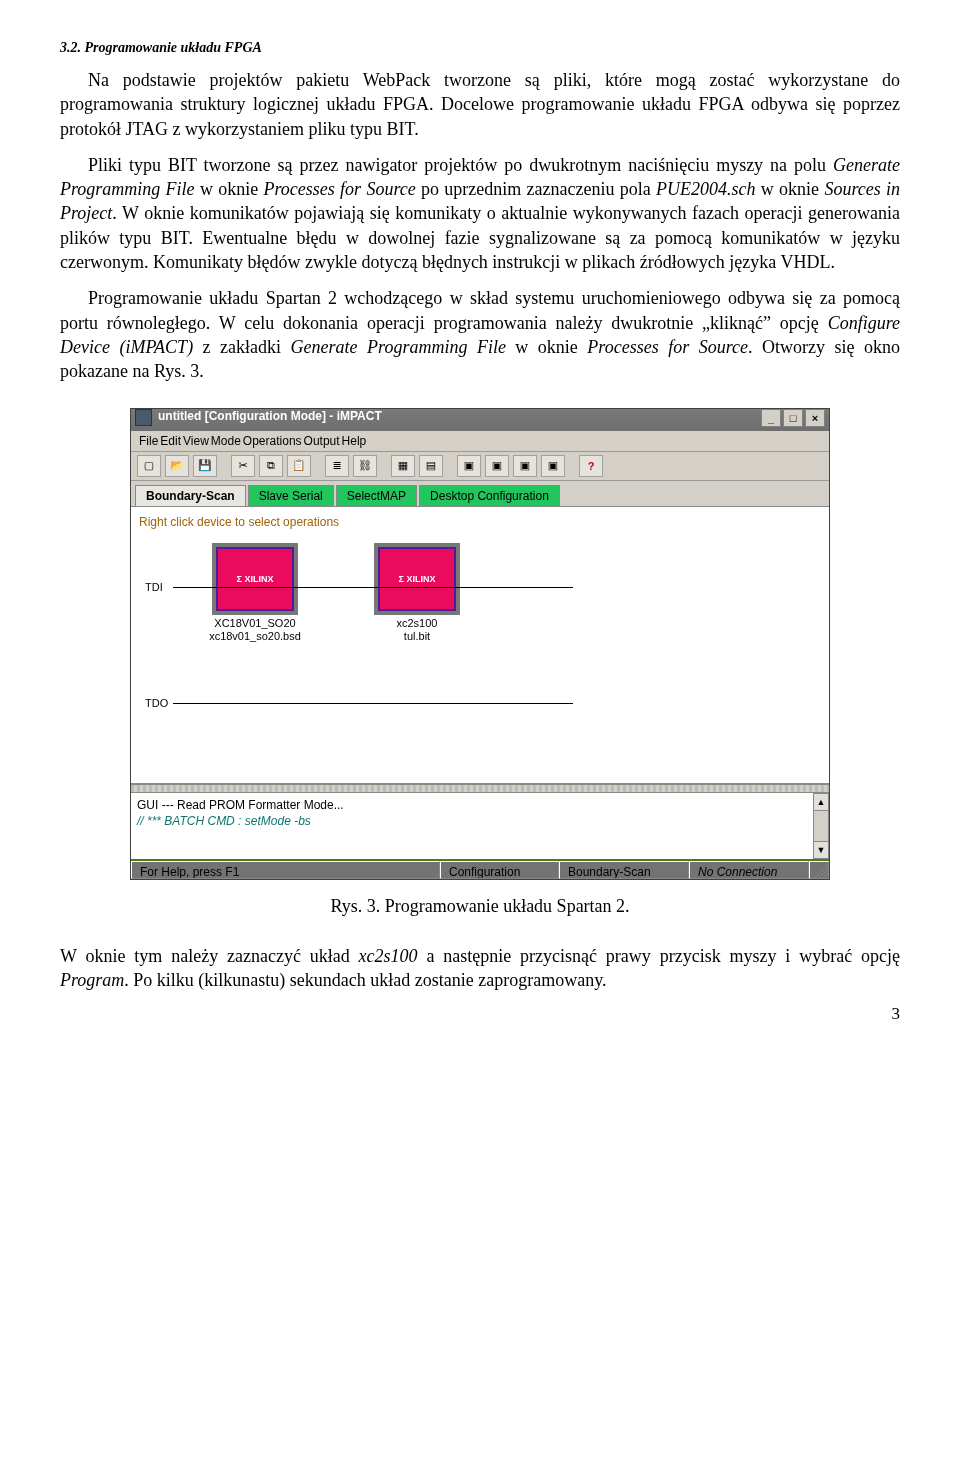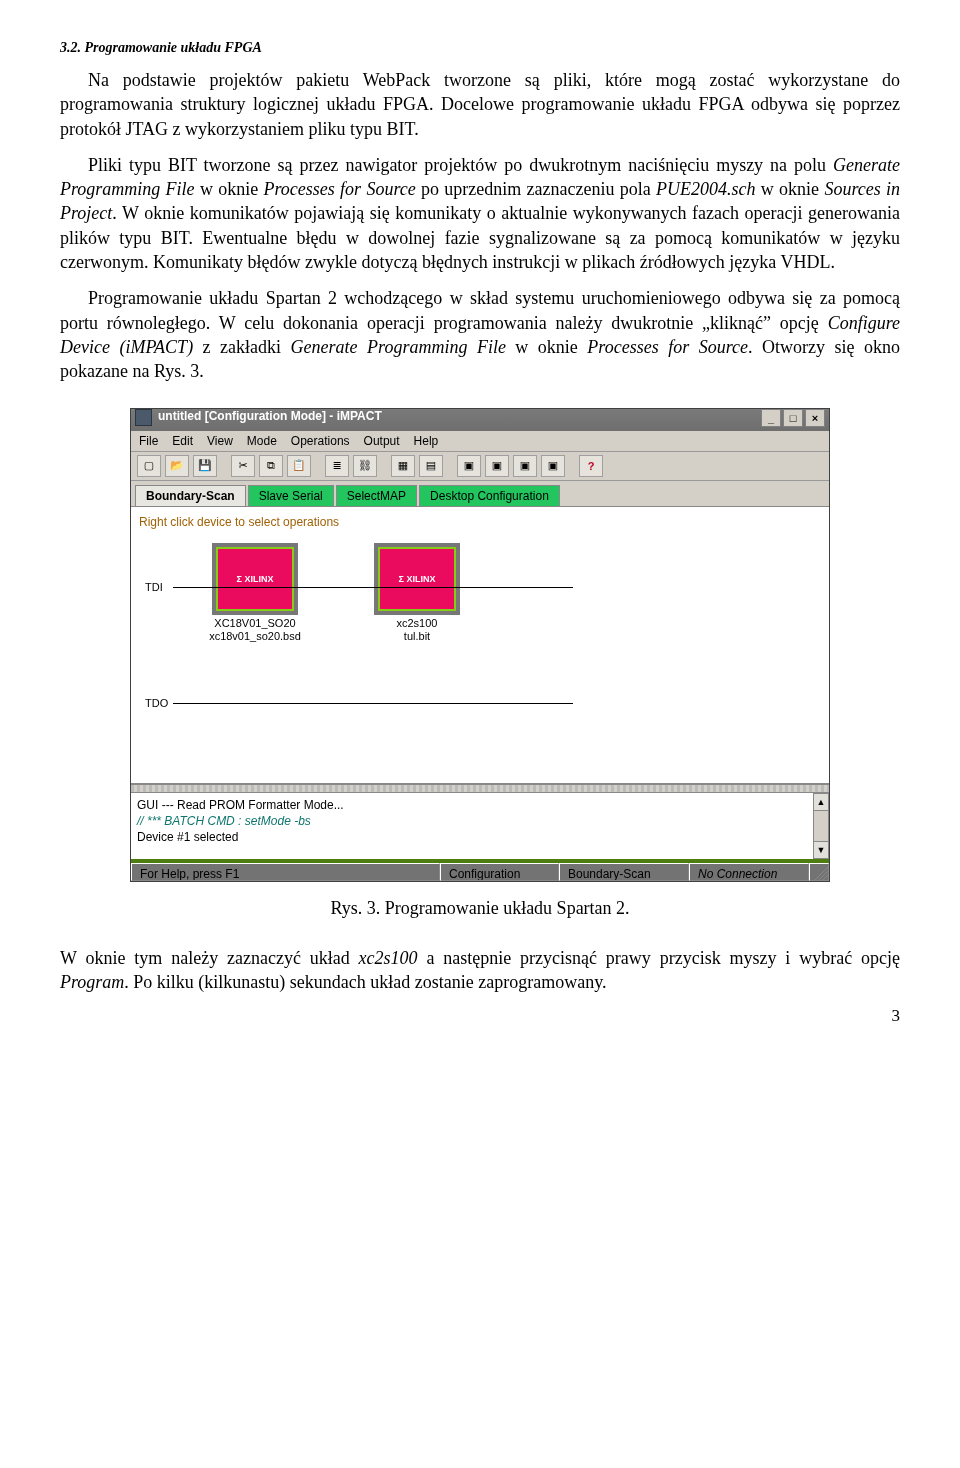--- a/index.html
+++ b/index.html
@@ -54,21 +54,21 @@
   .titlebar .ticon {
     width:15px;height:15px;background:#4a5a6a;border:1px solid #2b3541;margin-right:6px;
   }
   .titlebar .ttext { flex:1; font-weight:bold; }
   .winbtns { display:flex; gap:2px; }
   .winbtn {
     width:18px;height:16px;background:#d4d0c8;border:1px solid #808080;
     display:flex;align-items:center;justify-content:center;font-weight:bold;color:#000;
     font-size:11px;
   }
-  .menubar { display:flex; gap:14px; padding:3px 8px; background:#d4d0c8; border-bottom:1px solid #999; }
+  .menubar { display:flex; gap:2px; padding:3px 8px; background:#d4d0c8; border-bottom:1px solid #999; }
   .toolbar { display:flex; gap:4px; padding:3px 6px; background:#d4d0c8; border-bottom:1px solid #999; align-items:center;}
   .tbtn { width:22px;height:20px;border:1px solid #a0a0a0;background:#e6e3dd;display:flex;align-items:center;justify-content:center;font-size:11px;}
   .tsep { width:6px; }
   .tabbar { display:flex; padding:4px 4px 0 4px; background:#d4d0c8; border-bottom:1px solid #888;}
   .tabbtn { padding:3px 10px; border:1px solid #888; background:#22c55e; margin-right:2px; border-bottom:none;}
   .tabbtn.active { background:#e8e6e0; font-weight:bold;}
   .canvas {
     background:#fff;height:260px;position:relative;border-bottom:1px solid #888;
     padding:8px;
   }
@@ -77,31 +77,31 @@
   .tdi { position:absolute; left:-24px; top:34px; font-size:11px;}
   .tdo { position:absolute; left:-24px; top:150px; font-size:11px;}
   .chainwire { position:absolute; top:40px; left:4px; width:400px; height:1px; background:#000;}
   .chainwire2 { position:absolute; top:156px; left:4px; width:400px; height:1px; background:#000;}
   .chips { display:flex; gap:70px; margin-left:40px; margin-top:12px;}
   .chip {
     width:92px; text-align:center;
   }
   .chipbox {
     width:74px;height:60px;margin:0 auto 6px auto;
-    background:#ea0b5f;border:2px solid #84cc16;color:#fff;
+    background:#ea0b5f;border:2px solid #4c1d95;color:#fff;
     display:flex;align-items:center;justify-content:center;font-size:9px;font-weight:bold;
     box-shadow:0 0 0 4px #777;
   }
   .chiplbl { font-size:11px; line-height:1.25;}
   .grip {
     height:7px;
     background:repeating-linear-gradient(90deg,#bbb 0 3px,#d4d0c8 3px 6px);
     border-top:1px solid #888;border-bottom:1px solid #888;
   }
-  .logbox { background:#fff; padding:4px 6px; height:58px; border-bottom:4px solid #4d7c0f; position:relative;}
+  .logbox { background:#fff; padding:4px 6px; height:58px; border-bottom:2px solid #4d7c0f; position:relative;}
   .logline { font-size:12px; line-height:1.35;}
   .green { color:#0f766e; font-style:italic;}
   .scrolly { position:absolute; right:0; top:0; bottom:0; width:16px; background:#d4d0c8; display:flex;flex-direction:column;}
   .sarrow { height:16px; border:1px solid #888; background:#e2e0da; display:flex;align-items:center;justify-content:center;font-size:9px;}
   .strack { flex:1; border-left:1px solid #888; border-right:1px solid #888;}
   .statusbar { display:flex; background:#737373;}
   .statcell { border:1px solid #fff; border-right-color:#888; border-bottom-color:#888; padding:3px 8px; font-size:12px; height:18px; box-sizing:border-box; overflow:hidden;}
   .statcell.main { flex:1;}
   .statcell.c2 { width:119px;}
   .statcell.c3 { width:130px;}
@@ -197,21 +197,20 @@
           </div>
         </div>
       </div>
     </div>
 
     <div class="grip"></div>
 
     <div class="logbox">
       <div class="logline">GUI --- Read PROM Formatter Mode...</div>
       <div class="logline green">// *** BATCH CMD : setMode -bs</div>
-      <div class="logline">Device #1 selected</div>
       <div class="scrolly">
         <div class="sarrow">▲</div>
         <div class="strack"></div>
         <div class="sarrow">▼</div>
       </div>
     </div>
 
     <div class="statusbar">
       <div class="statcell main">For Help, press F1</div>
       <div class="statcell c2">Configuration Mode</div>

